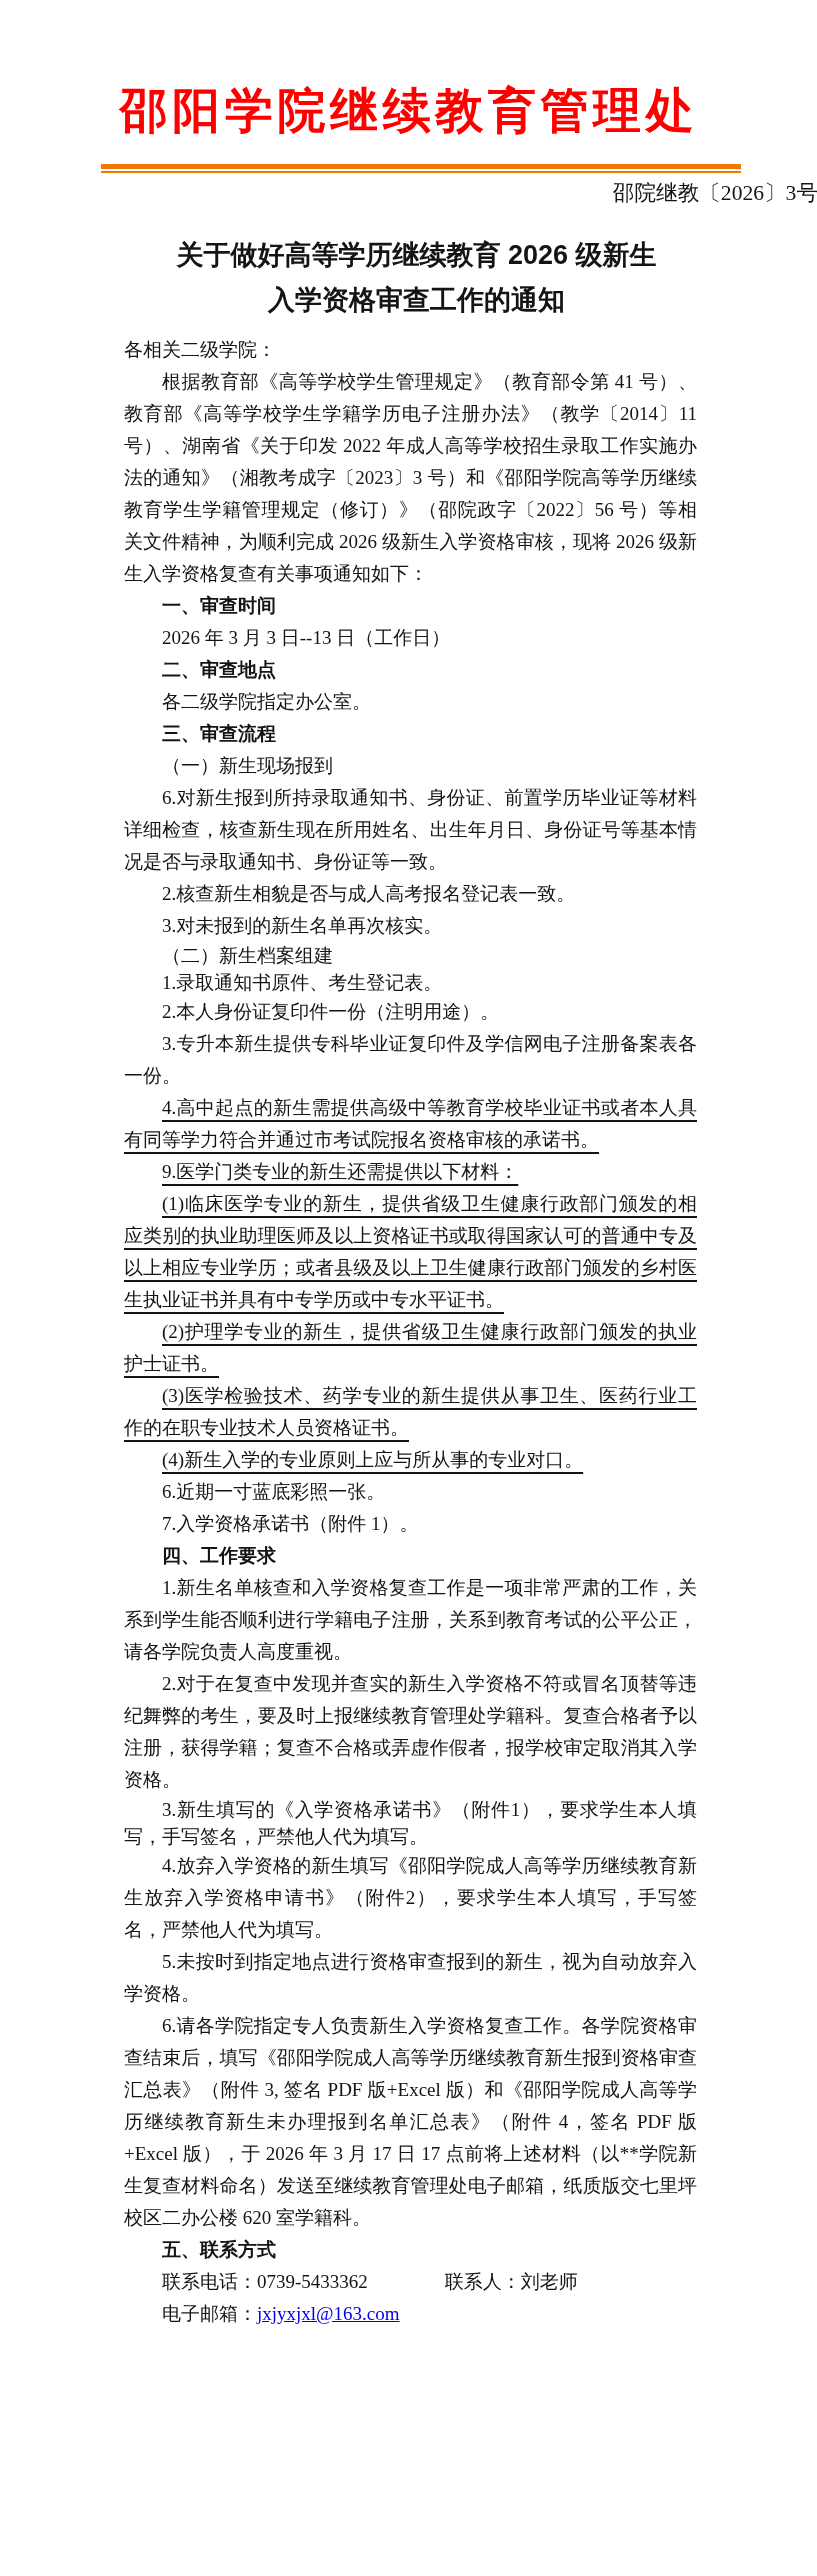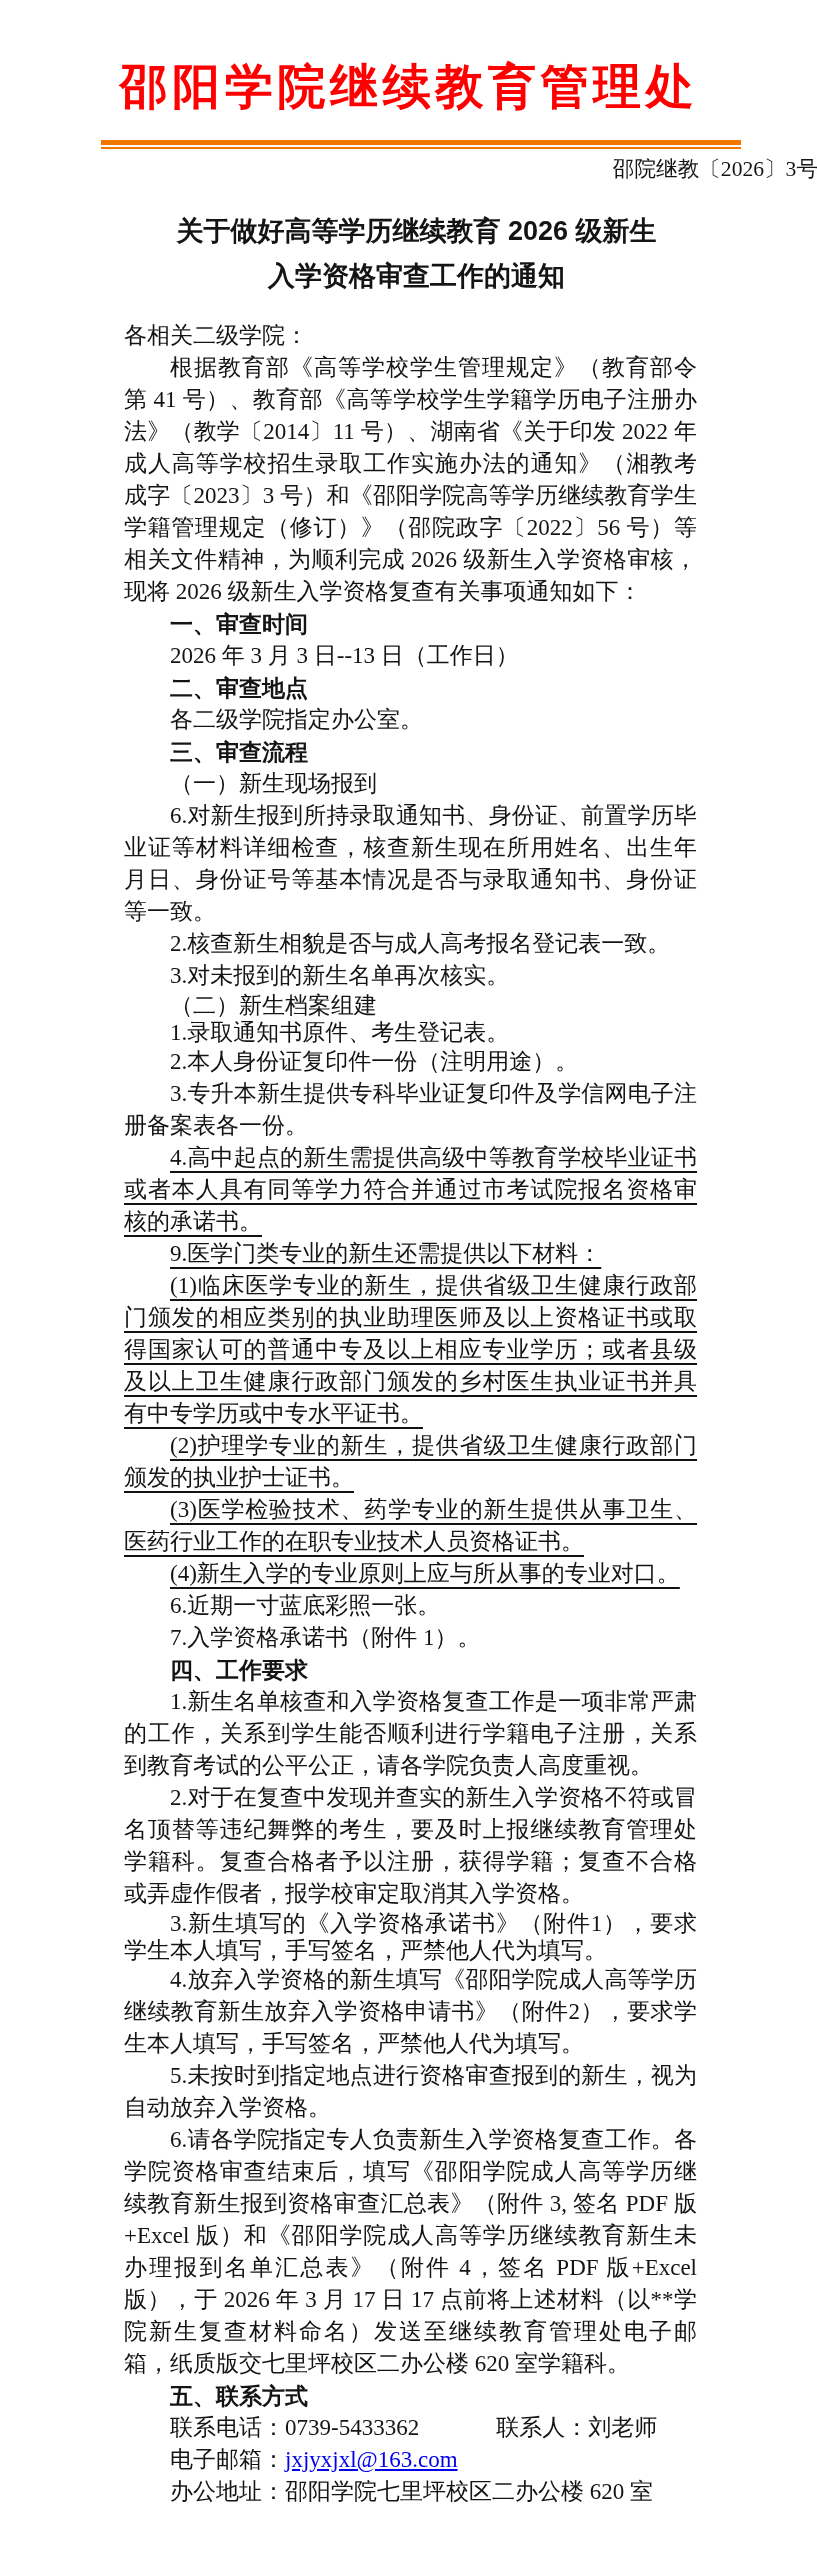--- a/index.html
+++ b/index.html
@@ -8,41 +8,41 @@
     --link:#0000ee;
     --ink:#141414;
   }
   html,body{margin:0;padding:0;}
   body{
     width:818px;height:2713px;overflow:hidden;position:relative;
     background:#ffffff;color:var(--ink);
     font-family:"Liberation Serif","DejaVu Serif",serif;
   }
   .red-header{
-    margin-top:56px;text-align:center;
+    margin-top:80px;text-align:center;
     font-size:48px;line-height:62px;font-weight:900;
     color:var(--red);letter-spacing:4.6px;white-space:nowrap;
   }
   .rule{width:640px;margin:21.6px 0 0 101px;}
   .rule-thick{height:5.2px;background:var(--orange);}
   .rule-thin{height:1.5px;background:var(--orange);margin-top:2.6px;}
   .doc-number{
     margin-top:8.2px;text-align:right;
     font-size:21.6px;line-height:24px;
   }
   .title{
     margin:28px auto 0;text-align:center;
     font-size:27px;line-height:45px;font-weight:bold;
     font-family:"Liberation Sans","DejaVu Sans",sans-serif;
     padding-left:15px;
   }
   .title span{display:block;}
   .content{
-    width:573px;margin:21px 0 0 124px;
-    font-size:23px;line-height:32px;text-align:justify;
+    width:573px;margin:11px 0 0 124px;
+    font-size:19px;line-height:32px;text-align:justify;
   }
   .salutation{text-indent:0;}
   .para,.heading,.subheading{text-indent:2em;}
   .heading{
     font-weight:bold;
     font-family:"Liberation Sans","DejaVu Sans",sans-serif;
   }
   .underline{
     text-decoration:underline;
     text-decoration-thickness:1.5px;
@@ -111,20 +111,17 @@
       </div>
 
     <div class="contact-line">
       <span>联系电话：</span><span>0739-5433362</span><span class="person-part">联系人：</span><span>刘老师</span>
     </div>
 
     <div class="contact-line">
       <span>电子邮箱：</span><a class="email-link">jxjyxjxl@163.com</a>
     </div>
 
-    <div class="contact-line">
-      <span>办公地址：</span><span>邵阳学院七里坪校区二办公楼 620 室</span>
-    </div>
 
   </div>
 
 </div>
 
 
 </body></html>

